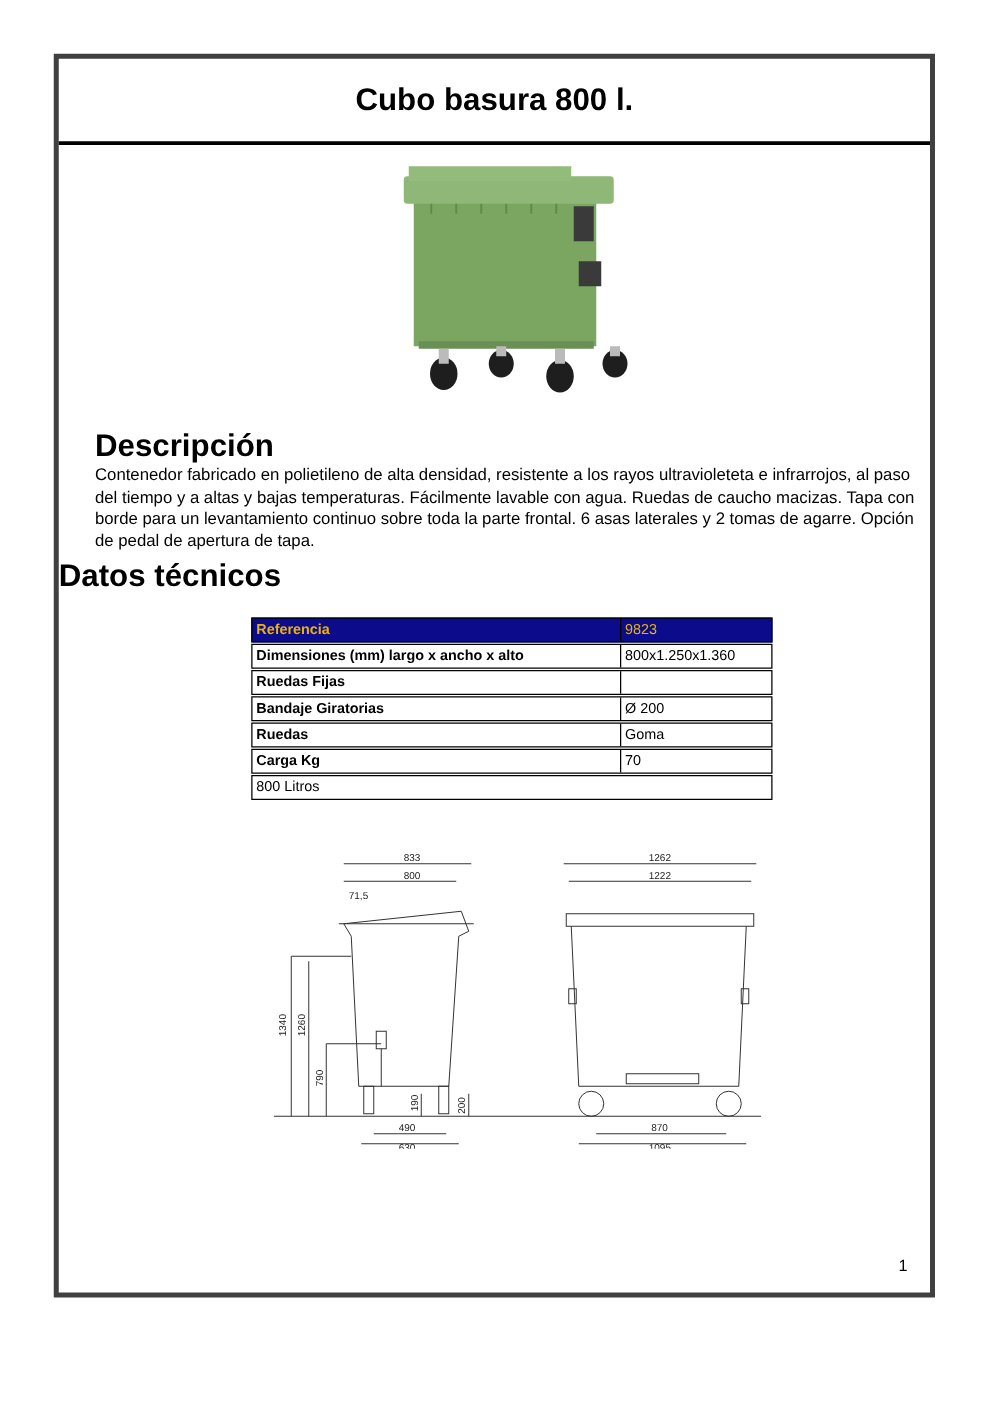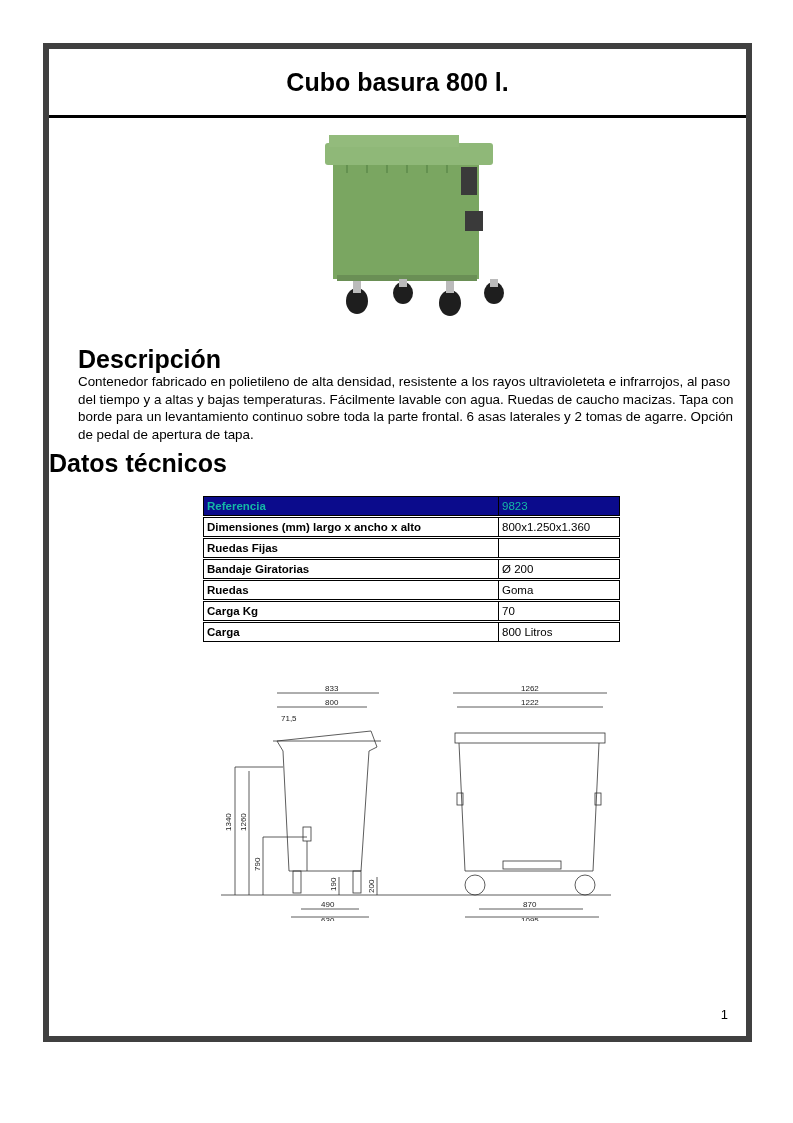--- a/index.html
+++ b/index.html
@@ -1,27 +1,27 @@
 <!DOCTYPE html>
 <html><head>
   <meta charset="utf-8">
   <style>
     html, body { margin: 0; padding: 0; background: #ffffff; }
     body { width: 793px; height: 1123px; position: relative; font-family: "Liberation Sans", sans-serif; color: #000; }
-    .page-frame { position: absolute; left: 43px; top: 43px; width: 697px; height: 987px; border: 6px solid #404040; }
+    .page-frame { position: absolute; left: 43px; top: 43px; width: 697px; height: 987px; border: 4px solid #404040; }
     .title-box { position: absolute; left: 0; top: 0; width: 697px; height: 66px; border-bottom: 3px solid #000; display: flex; align-items: center; justify-content: center; }
     .title { font-size: 25px; font-weight: bold; }
     .photo { position: absolute; left: 258px; top: 80px; width: 210px; height: 190px; }
     .h2 { position: absolute; font-size: 25px; font-weight: bold; }
     .desc-heading { left: 29px; top: 296px; }
     .desc-text { position: absolute; left: 29px; top: 324px; width: 660px; font-size: 13.4px; line-height: 17.6px; }
     .datos-heading { left: 0; width: 697px; text-align: left; top: 400px; }
     .spec-table { position: absolute; left: 154px; top: 447px; width: 417px; border-collapse: separate; border-spacing: 0 0; }
     .spec-row { display: flex; height: 20px; border: 1.5px solid #000; margin-bottom: 1px; box-sizing: border-box; }
-    .spec-row.header { background: #0b0b8c; color: #14b8a6; }
+    .spec-row.header { background: #0b0b8c; color: #eab308; }
     .spec-label { width: 295px; border-right: 1.5px solid #000; font-weight: bold; font-size: 11.5px; padding-left: 3px; line-height: 18px; box-sizing: border-box; }
     .spec-value { flex: 1; font-size: 11.5px; padding-left: 3px; line-height: 18px; }
     .drawing { position: absolute; left: 172px; top: 632px; width: 390px; height: 240px; }
     .page-number { position: absolute; right: 18px; bottom: 14px; font-size: 13px; }
     .dim-label { font-family: "Liberation Sans", sans-serif; font-size: 8px; fill: #222; }
   </style>
 </head>
 <body>
 
 <div class="page-frame">
@@ -82,21 +82,20 @@
     </div>
     <div class="spec-row">
       <div class="spec-label">Ruedas</div>
       <div class="spec-value">Goma</div>
     </div>
     <div class="spec-row">
       <div class="spec-label">Carga Kg</div>
       <div class="spec-value">70</div>
     </div>
     <div class="spec-row">
-      <div class="spec-label">Carga</div>
       <div class="spec-value">800 Litros</div>
     </div>
   </div>
 
   <svg class="drawing" viewBox="0 0 390 240">
     <g fill="none" stroke="#333" stroke-width="0.8">
 
       <line x1="0" y1="214" x2="390" y2="214"></line>
 
       <line x1="56" y1="12" x2="158" y2="12"></line>

